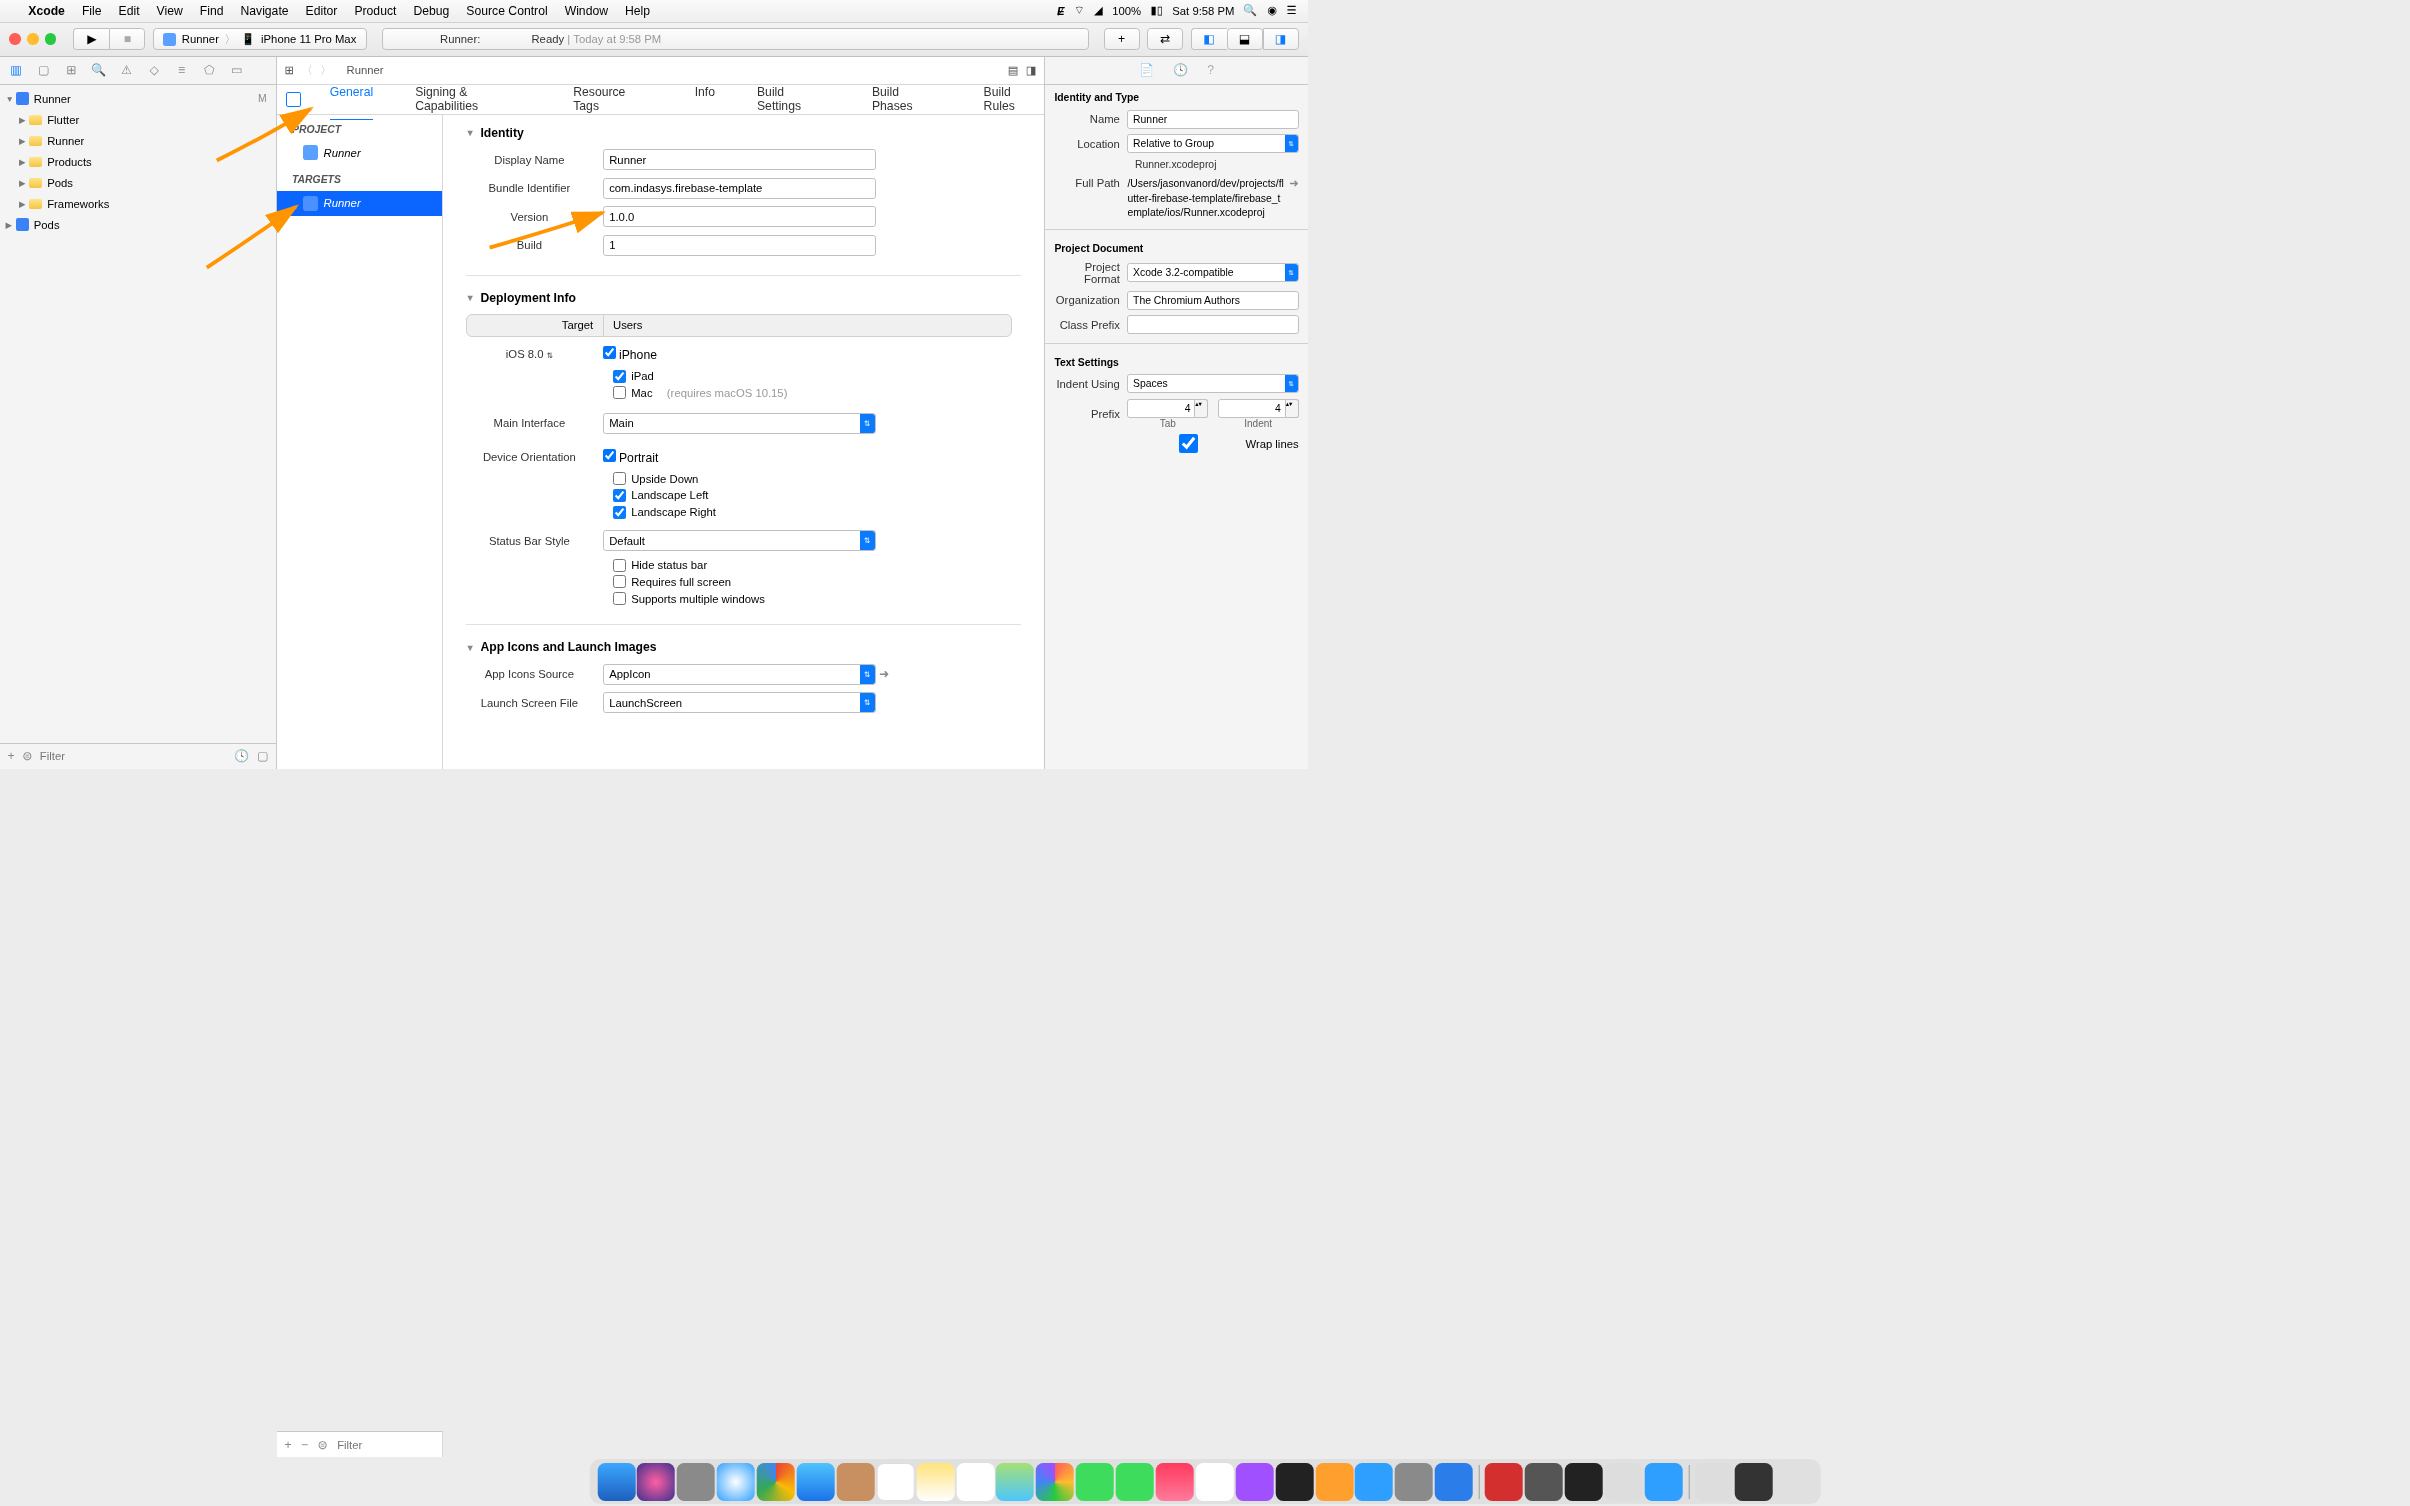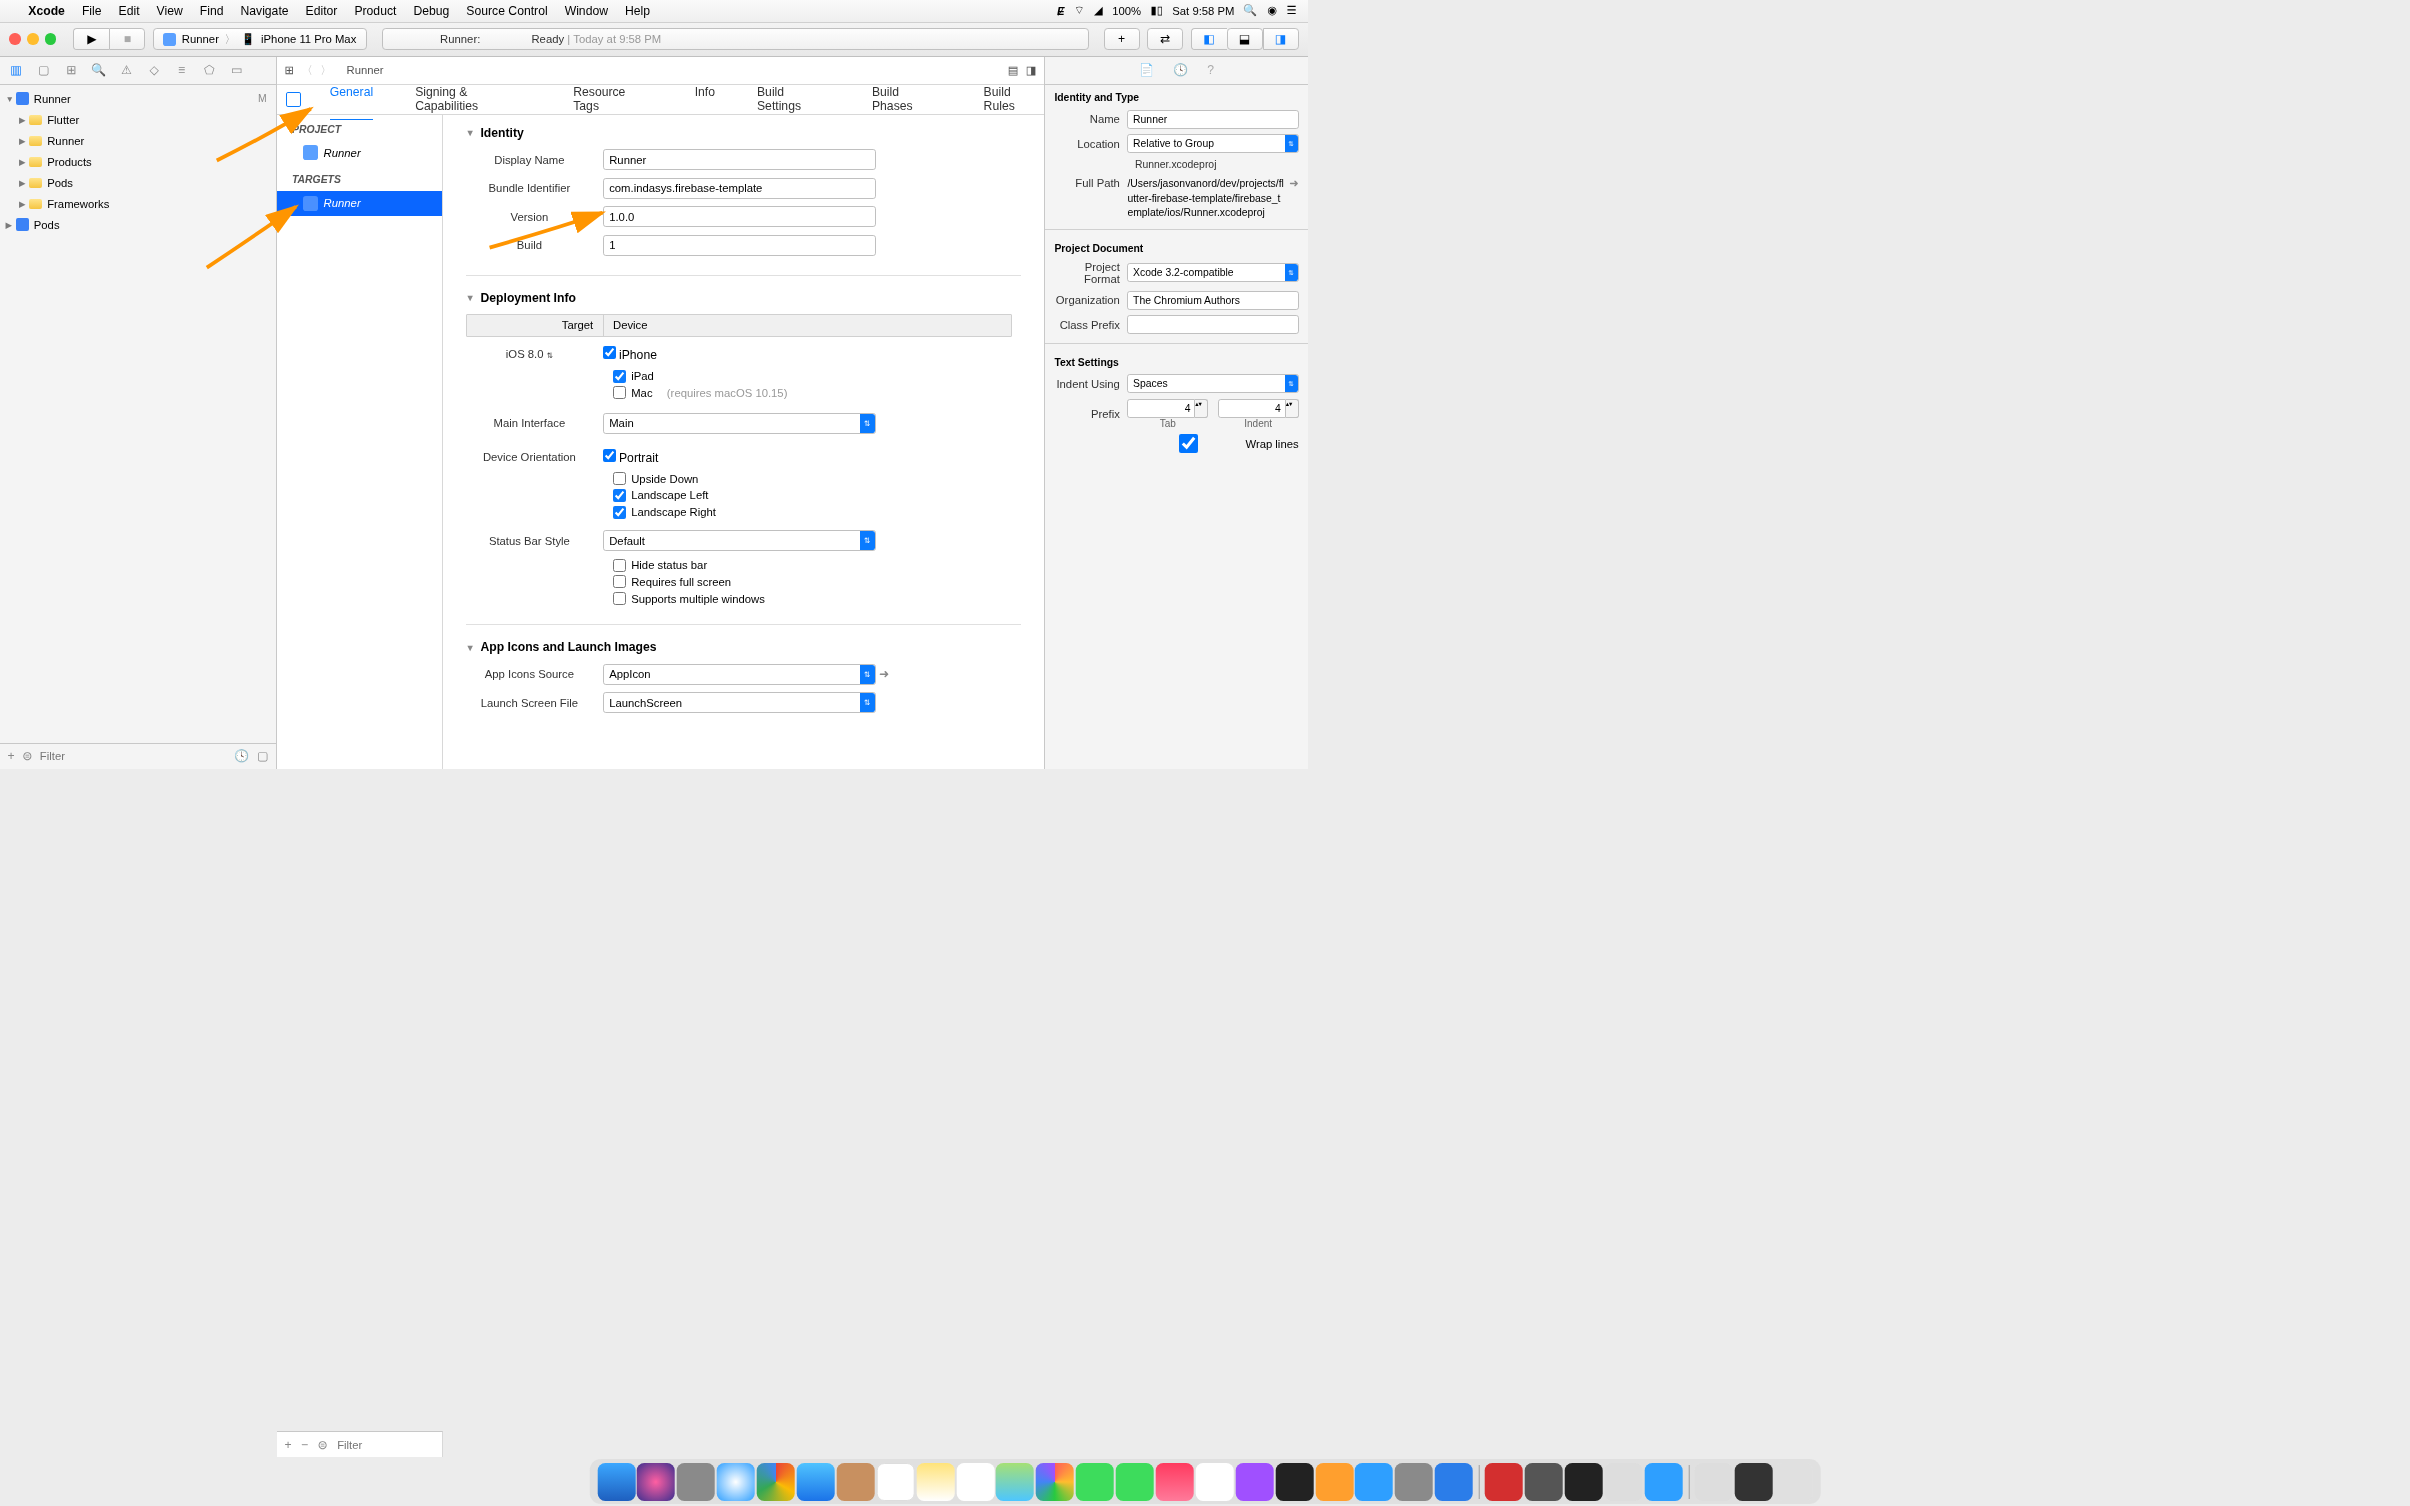--- a/index.html
+++ b/index.html
@@ -68,21 +68,21 @@
 .section-header .tri { font-size: 9.4px; color: #888; }
 .form-row { display: flex; align-items: center; margin-bottom: 7.5px; }
 .form-row .label { width: 137px; text-align: center; font-size: 11.3px; color: #333; padding-right: 9.4px; }
 .form-row input[type="text"], .form-row .select-like { flex: 1; max-width: 273px; height: 21px; border: 0.9px solid #c0c0c0; border-radius: 2.8px; padding: 0 5.6px; font-size: 11.3px; background: #fff; }
 .select-like { display: flex; align-items: center; justify-content: space-between; }
 .select-like .arrows { width: 15px; background: #0a7bff; height: 100%; border-radius: 0 2.8px 2.8px 0; margin-right: -5.6px; display: flex; align-items: center; justify-content: center; color: #fff; font-size: 7.5px; }
 .check-row { display: flex; align-items: center; gap: 5.6px; margin-bottom: 3.8px; font-size: 11.3px; padding-left: 147px; }
 .check-row input { width: 13px; height: 13px; accent-color: #0a7bff; }
 .dim-text { color: #999; }
 .divider { border-top: 0.9px solid #e0e0e0; margin: 15px 0; }
-.target-hdr-row { display: flex; height: 22.6px; background: #f0f0f0; border: 0.9px solid #d0d0d0; border-radius: 1px; font-size: 11.3px; margin-bottom: 9.4px; max-width: 546px; }
+.target-hdr-row { display: flex; height: 22.6px; background: #f0f0f0; border: 0.9px solid #d0d0d0; border-radius: 6px; font-size: 11.3px; margin-bottom: 9.4px; max-width: 546px; }
 .target-hdr-row > div { padding: 3.8px 9.4px; }
 .target-hdr-row > div:first-child { width: 137px; text-align: right; border-right: 0.9px solid #d0d0d0; }
 
 
 .inspector { width: 264px; background: #f4f4f4; border-left: 0.9px solid #c8c8c8; padding: 0; overflow-y: auto; }
 .insp-tabs { height: 28px; border-bottom: 0.9px solid #c8c8c8; display: flex; align-items: center; justify-content: center; gap: 19px; }
 .insp-header { font-size: 10.4px; font-weight: 600; padding: 7.5px 9.4px 3.8px; }
 .insp-row { display: flex; align-items: center; padding: 2.8px 9.4px; font-size: 11.3px; }
 .insp-row .ilabel { width: 73px; text-align: right; padding-right: 7.5px; color: #333; }
 .insp-row input, .insp-row .insp-select { flex: 1; height: 19px; border: 0.9px solid #c0c0c0; border-radius: 2.8px; padding: 0 4.7px; font-size: 10.4px; background: #fff; }
@@ -305,21 +305,21 @@
             </div>
         </div>
         <div class="divider"></div>
         <div class="section">
           <div class="section-header">
               <span class="tri">▼</span>
               <span>Deployment Info</span>
             </div>
           <div class="target-hdr-row">
               <div>Target</div>
-              <div>Device</div>
+              <div>Users</div>
             </div>
           <div class="form-row">
               <div class="label"><span>iOS 8.0</span> <span style="font-size:7.5px;">⇅</span></div>
             <div><input type="checkbox" checked="" style=""> <span>iPhone</span></div>
           </div>
           <div class="check-row">
               <input type="checkbox" checked="" style="">
               <span>iPad</span>
             </div>
           <div class="check-row"><input type="checkbox" style=""><span>Mac</span>&nbsp;<span class="dim-text">(requires macOS 10.15)</span></div>

